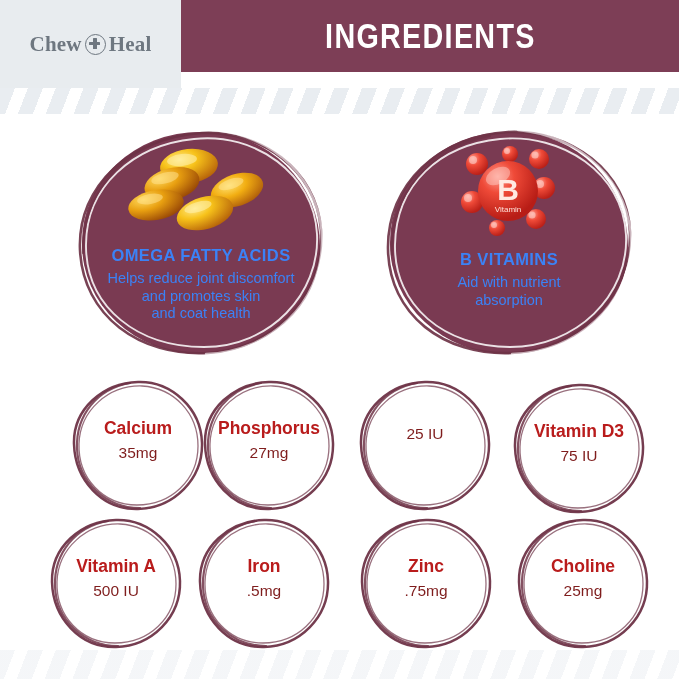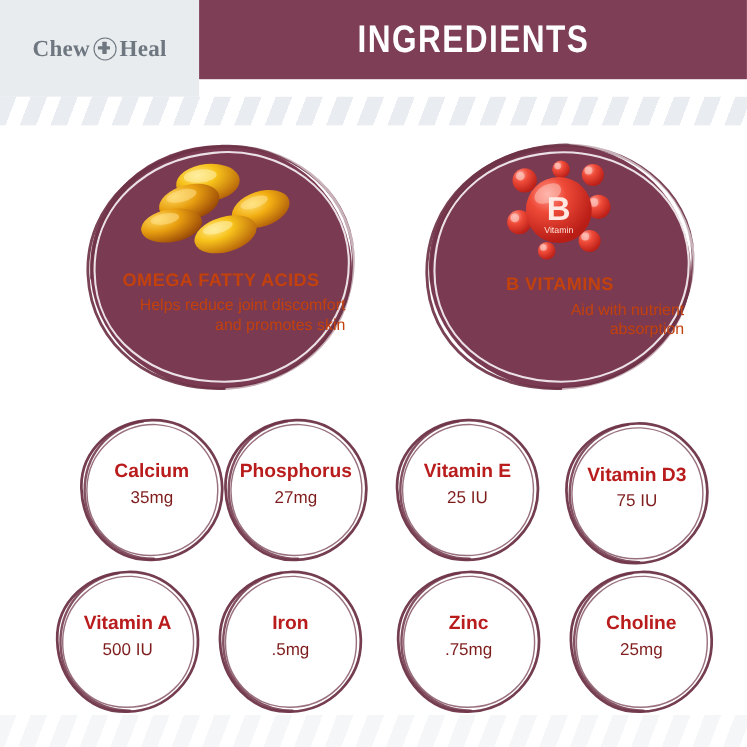--- a/index.html
+++ b/index.html
@@ -63,26 +63,26 @@
 
   .blob{
     position:absolute;left:8px;top:6px;width:238px;height:222px;
     background:#7a3a52;border-radius:50% 49% 51% 50%/50% 52% 48% 50%;
   }
   .blob-ring{
     position:absolute;left:0;top:0;width:254px;height:233px;
     pointer-events:none;
   }
   .feature-text{
-    position:absolute;left:14px;right:14px;top:120px;text-align:center;color:#c2410c;
+    position:absolute;left:14px;right:14px;top:120px;text-align:center;color:#3b82f6;
   }
   .feature-title{
     font-weight:bold;font-size:16.5px;letter-spacing:.4px;margin-bottom:5px;
   }
-  .feature-desc{font-size:14.5px;line-height:1.22;text-align:right;}
+  .feature-desc{font-size:14.5px;line-height:1.22;}
   .feature-desc div{white-space:nowrap;}
 
   
   .omega-icon{position:absolute;left:52px;top:18px;width:150px;height:100px;}
   
   .b-icon{position:absolute;left:57px;top:14px;width:140px;height:106px;}
 
   
   .nut{position:absolute;width:136px;height:136px;}
   .nut .ring{position:absolute;left:0;top:0;width:136px;height:136px;}
@@ -159,20 +159,21 @@
         <ellipse cx="79" cy="69" rx="29" ry="16" fill="url(#cap1)" transform="rotate(-16 79 69)"></ellipse>
         <ellipse cx="72" cy="63" rx="14" ry="5" fill="#fff3b0" opacity=".55" transform="rotate(-16 72 63)"></ellipse>
       </g>
     </svg>
 
     <div class="feature-text">
       <div class="feature-title">OMEGA FATTY ACIDS</div>
       <div class="feature-desc">
         <div>Helps reduce joint discomfort</div>
         <div>and promotes skin</div>
+        <div>and coat health</div>
       </div>
     </div>
   </div>
 
   <div class="feature f1">
     <div class="blob"></div>
     <svg class="blob-ring" viewBox="0 0 254 233">
       <path d="M126 6 C188 3 246 46 248 106 C250 167 199 224 130 227 C62 230 7 189 6 123 C5 58 57 10 126 6 Z" fill="none" stroke="#6e3347" stroke-width="2.6" stroke-linecap="round" opacity=".92"></path>
       <path d="M118 13 C180 7 241 47 244 109 C247 170 194 221 128 221 C63 221 12 180 13 119 C14 58 58 19 118 13 Z" fill="none" stroke="#ffffff" stroke-width="1.9" stroke-linecap="round" opacity=".85"></path>
       <path d="M136 4 C197 9 250 56 249 118 C248 177 195 227 130 228" fill="none" stroke="#ffffff" stroke-width="2.4" stroke-linecap="round" opacity=".6"></path>
@@ -246,21 +247,20 @@
         <div class="amt">27mg</div>
       </div>
     </div>
   <div class="nut" style="left:357px;top:377px;">
       <div class="ring"><svg viewBox="0 0 136 136" width="136" height="136">
           <path d="M68 5 C101 4 131 31 132 66 C133 102 104 131 68 132 C32 133 5 103 4 67 C3 32 33 6 68 5 Z" fill="none" stroke="#6e3347" stroke-width="2.5" stroke-linecap="round" opacity=".95"></path>
           <path d="M72 9 C104 11 128 36 128 69 C128 103 101 128 67 128 C33 128 8 101 9 67 C10 33 39 8 72 9 Z" fill="none" stroke="#6e3347" stroke-width="1.3" stroke-linecap="round" opacity=".7"></path>
           <path d="M60 6 C27 12 6 38 7 71 C8 105 36 131 70 131" fill="none" stroke="#6e3347" stroke-width="2.2" stroke-linecap="round" opacity=".85"></path>
         </svg></div>
       <div class="lbl">
-        <div class="name">Vitamin E</div>
         <div class="amt">25 IU</div>
       </div>
     </div>
   <div class="nut" style="left:511px;top:380px;">
       <div class="ring"><svg viewBox="0 0 136 136" width="136" height="136">
           <path d="M68 5 C101 4 131 31 132 66 C133 102 104 131 68 132 C32 133 5 103 4 67 C3 32 33 6 68 5 Z" fill="none" stroke="#6e3347" stroke-width="2.5" stroke-linecap="round" opacity=".95"></path>
           <path d="M72 9 C104 11 128 36 128 69 C128 103 101 128 67 128 C33 128 8 101 9 67 C10 33 39 8 72 9 Z" fill="none" stroke="#6e3347" stroke-width="1.3" stroke-linecap="round" opacity=".7"></path>
           <path d="M60 6 C27 12 6 38 7 71 C8 105 36 131 70 131" fill="none" stroke="#6e3347" stroke-width="2.2" stroke-linecap="round" opacity=".85"></path>
         </svg></div>
       <div class="lbl">

